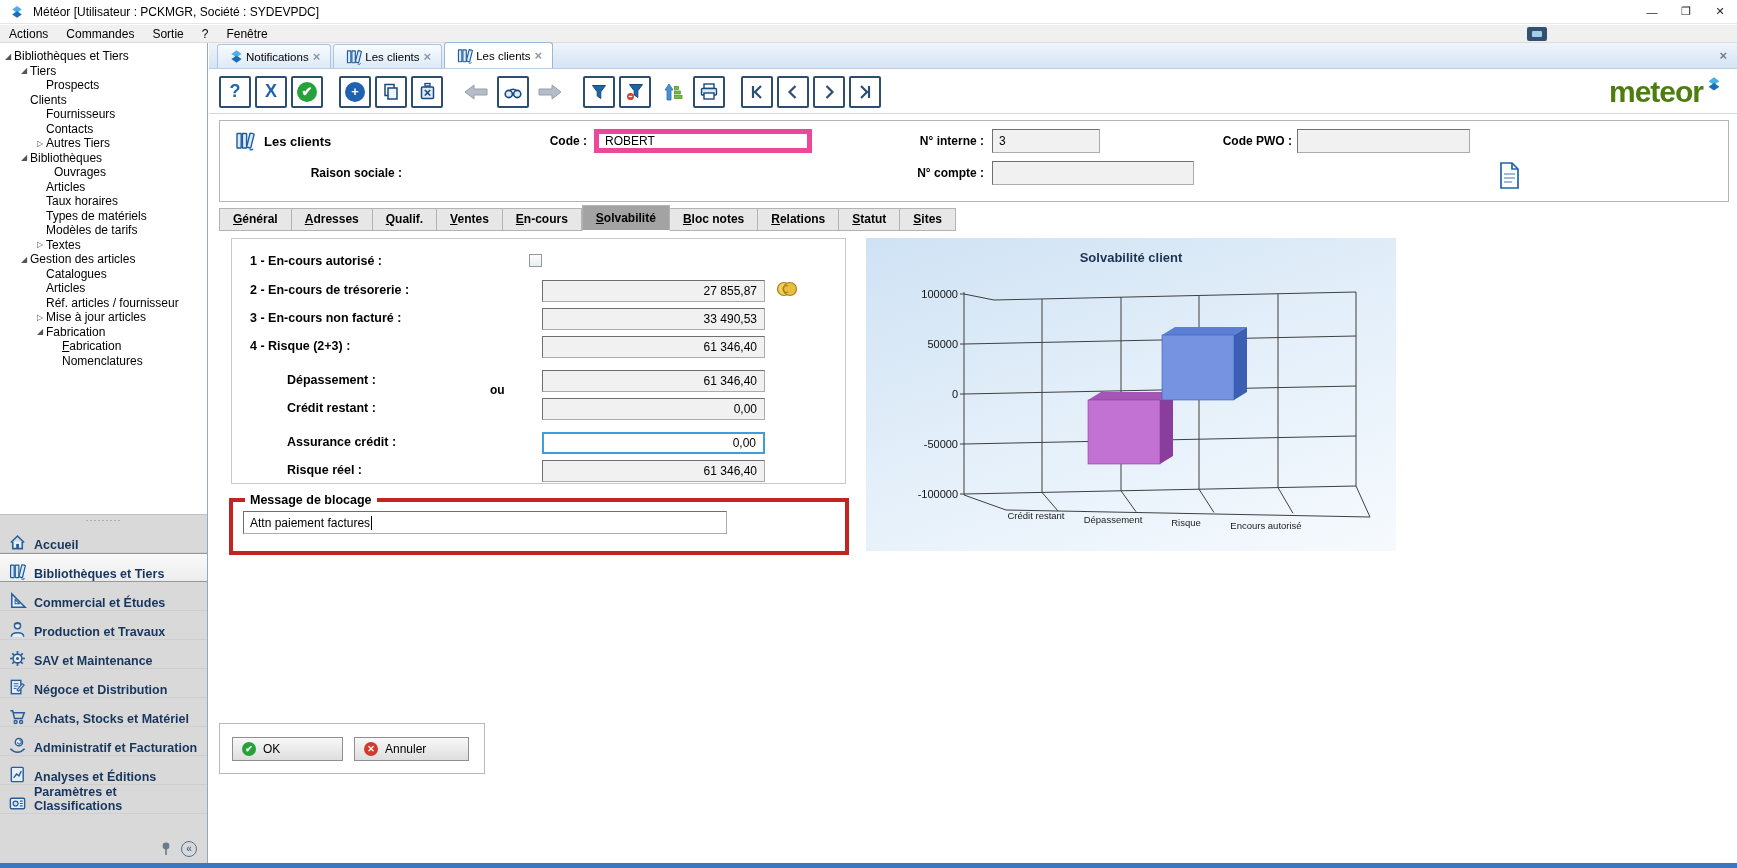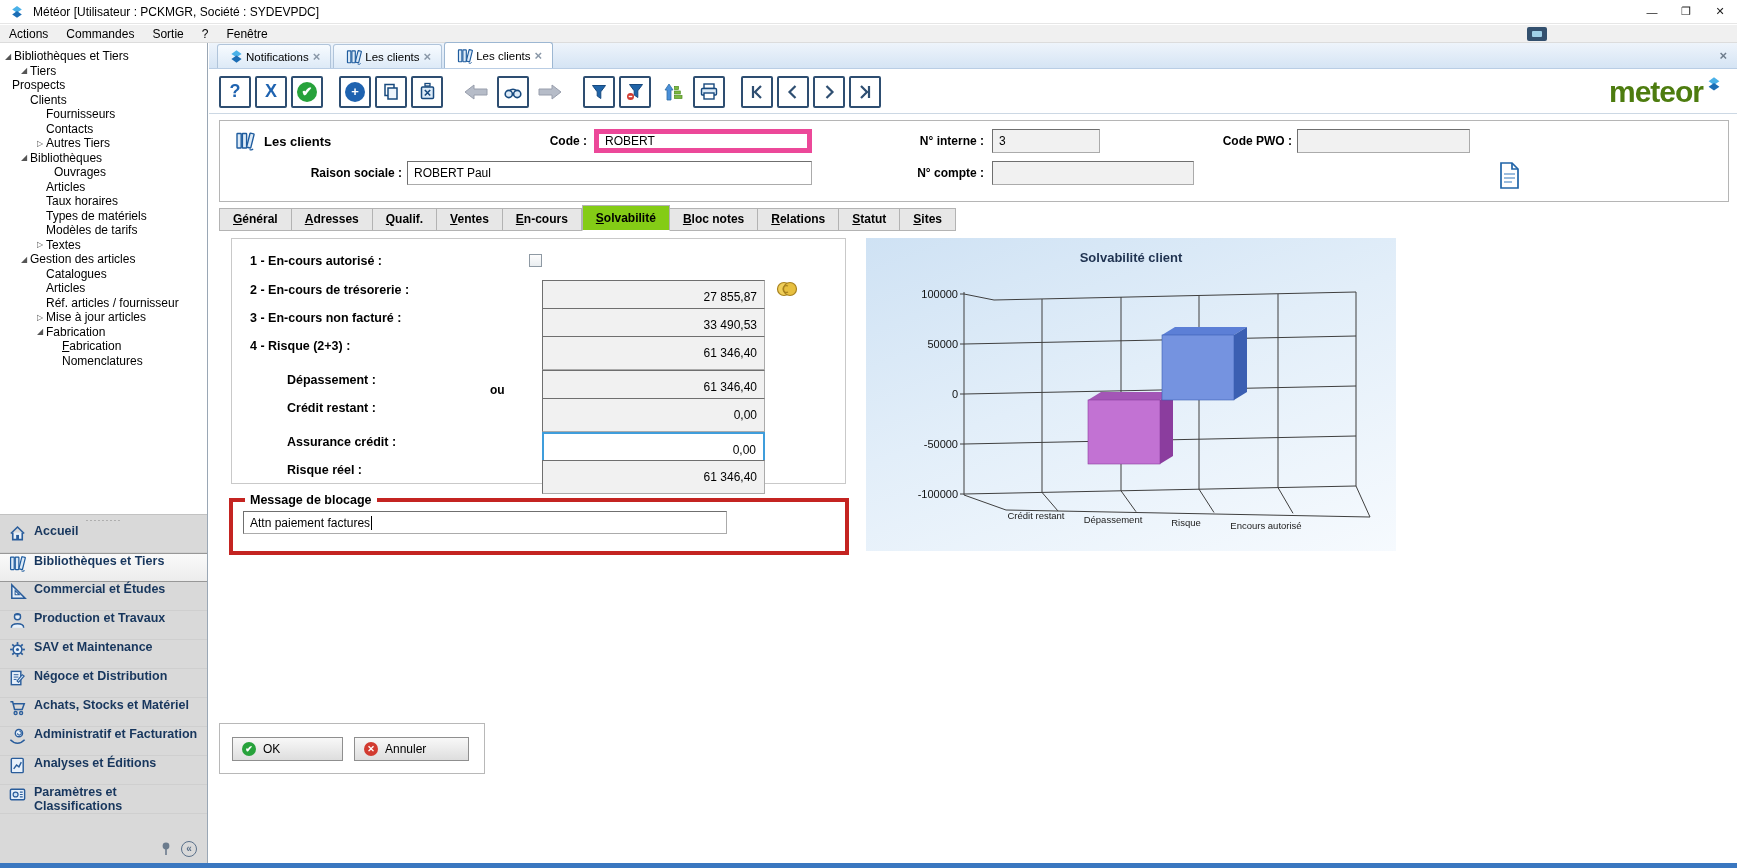--- a/index.html
+++ b/index.html
@@ -19,21 +19,21 @@
   .bottom-strip{position:absolute;left:0;right:0;bottom:0;height:5px;background:#3a77c0}
 
   
   .sidebar{position:absolute;top:43px;left:0;width:208px;bottom:5px;background:#d9d9d9;border-right:1px solid #9aa7b5}
   .tree{position:absolute;top:0;left:0;right:0;height:472px;background:#fff;border-bottom:1px solid #c2c2c2;padding-top:6px;overflow:hidden}
   .trow{display:flex;align-items:center;height:14.5px;white-space:nowrap;cursor:default}
   .twisty{width:12px;font-size:8px;color:#555;text-align:center;flex:0 0 12px}
   .tlabel{font-size:12px}
   .splitter{position:absolute;top:472px;left:0;right:0;height:9px;background:#d9d9d9;display:flex;align-items:center;justify-content:center;color:#7d7d7d;font-size:9px;letter-spacing:1px}
   .navlist{position:absolute;top:481px;left:0;right:0}
-  .navitem{height:29px;display:flex;align-items:flex-start;gap:7px;padding-left:8px;border-bottom:1px solid #cfcfcf;font-weight:bold;color:#17365d;font-size:12.5px;cursor:default}
+  .navitem{height:29px;display:flex;align-items:flex-end;gap:7px;padding-left:8px;border-bottom:1px solid #cfcfcf;font-weight:bold;color:#17365d;font-size:12.5px;cursor:default}
   .navitem.selected{background:linear-gradient(#fafafa,#ececec);border-top:1px solid #979797;border-bottom:1px solid #979797}
   .navicon{width:19px;height:19px;flex:0 0 19px}
   .sidebar-foot{position:absolute;bottom:0;left:0;right:0;height:28px;display:flex;align-items:center;justify-content:flex-end;gap:8px;padding-right:10px}
   .collapse-btn{width:16px;height:16px;border:1.5px solid #5a708a;border-radius:50%;color:#5a708a;font-size:10px;line-height:13px;text-align:center;font-weight:bold}
 
   
   .main{position:absolute;top:43px;left:209px;right:0;bottom:5px;background:#fff}
   .tabbar{position:absolute;top:0;left:0;right:0;height:26px;background:linear-gradient(#eef4fb,#d5e4f4);border-bottom:1px solid #b9cde4;display:flex;align-items:flex-end;padding-left:8px}
   .tab{display:flex;align-items:center;gap:1px;padding:0 10px;height:24px;border:1px solid #b0c4da;border-bottom:none;border-radius:3px 3px 0 0;background:linear-gradient(#f7fbff,#ddeaf7);font-size:11.5px;margin-right:2px}
   .tab.active{background:#fff;height:26px;border-color:#9db7d2}
@@ -59,26 +59,26 @@
   .hp-title .books{width:22px;height:22px}
   .flabel{position:absolute;font-weight:bold;text-align:right}
   input.fld{position:absolute;height:24px;border:1px solid;border-color:#6f6f6f #ababab #ababab #6f6f6f;font-family:"Liberation Sans",sans-serif;font-size:12px;padding:0 6px;background:#fff}
   input.fld.gray{background:#f1f1f1}
   input.fld.blueb{border:5px solid #ec4899}
   .doc-ico{position:absolute;left:1278px;top:40px;width:24px;height:29px}
 
   .subtabs{position:absolute;left:10px;top:165px;display:flex}
   .stab{padding:3px 13px 4px;background:#e7e7e7;border:1px solid #b3b3b3;border-left-width:0;font-weight:bold;font-size:12px;cursor:default}
   .stab:first-child{border-left-width:1px}
-  .stab.active{background:#84cc16;border-bottom-color:#fff;padding-top:5px;margin-top:-3px;border-left-width:1px}
+  .stab.active{background:#a3a3a3;border-bottom-color:#fff;padding-top:5px;margin-top:-3px;border-left-width:1px}
 
   .groupbox{position:absolute;left:22px;top:195px;width:615px;height:246px;border:1px solid #c9c9c9}
   .glabel{position:absolute;left:18px;font-weight:bold;font-size:12.5px}
   .glabel.indent{left:55px}
-  .gval{position:absolute;left:310px;width:223px;height:22px;border:1px solid;border-color:#6f6f6f #ababab #ababab #6f6f6f;background:#f1f1f1;text-align:right;padding:16px 7px;font-family:"Liberation Sans",sans-serif;font-size:12px}
+  .gval{position:absolute;left:310px;width:223px;height:22px;border:1px solid;border-color:#6f6f6f #ababab #ababab #6f6f6f;background:#f1f1f1;text-align:right;padding:4px 7px;font-family:"Liberation Sans",sans-serif;font-size:12px}
   .gval.focus{background:#fff;border:2px solid #3f9ddb}
   .cbx{position:absolute;left:297px;width:13px;height:13px;border:1px solid #8e99a3;background:linear-gradient(#fdfdfd,#e9edf0)}
   .or{position:absolute;left:258px;top:144px;font-weight:bold}
   .coins{position:absolute;left:543px;top:40px;width:24px;height:20px}
 
   fieldset.blocking{position:absolute;left:20px;top:450px;width:620px;height:62px;border:4px solid #c42421;background:#fff}
   fieldset.blocking legend{font-weight:bold;font-size:12.5px;margin-left:12px;padding:0 5px}
   .textbox{position:absolute;left:10px;top:4px;width:484px;height:23px;border:1px solid;border-color:#6f6f6f #ababab #ababab #6f6f6f;background:#fff;display:flex;align-items:center;padding:0 6px;font-size:12px}
   .caret{display:inline-block;width:1px;height:14px;background:#000;margin-left:1px}
 
@@ -141,21 +141,21 @@
 <div class="sidebar">
   <div class="tree">
     <div class="trow" style="padding-left:2px">
         <span class="twisty">◢</span>
         <span class="tlabel">Bibliothèques et Tiers</span>
       </div>
     <div class="trow" style="padding-left:18px">
         <span class="twisty">◢</span>
         <span class="tlabel">Tiers</span>
       </div>
-    <div class="trow" style="">
+    <div class="trow" style="padding-left:34px">
         <span class="twisty"></span>
         <span class="tlabel">Prospects</span>
       </div>
     <div class="trow" style="padding-left:18px">
         <span class="twisty"></span>
         <span class="tlabel">Clients</span>
       </div>
     <div class="trow" style="padding-left:34px">
         <span class="twisty"></span>
         <span class="tlabel">Fournisseurs</span>
@@ -461,21 +461,20 @@
   <div class="header-panel">
     <div class="hp-title">
       <svg class="books">
           <use href="#books"></use>
         </svg>
       <span>Les clients</span>
     </div>
     <span class="flabel" style="left:287px;top:13px;width:80px">Code :</span>
     <input class="fld blueb" style="left: 374px; top: 8px; width: 218px;" value="ROBERT">
     <span class="flabel" style="left:62px;top:45px;width:120px">Raison sociale :</span>
-    <input class="fld" style="left: 187px; top: 40px; width: 405px;" value="ROBERT Paul">
     <span class="flabel" style="left:644px;top:13px;width:120px">N° interne :</span>
     <input class="fld gray" style="left: 772px; top: 8px; width: 108px;" value="3">
     <span class="flabel" style="left:644px;top:45px;width:120px">N° compte :</span>
     <input class="fld gray" style="left: 772px; top: 40px; width: 202px;" value="">
     <span class="flabel" style="left:972px;top:13px;width:100px">Code PWO :</span>
     <input class="fld gray" style="left: 1077px; top: 8px; width: 173px;" value="">
     <svg class="doc-ico" viewBox="0 0 24 29">
         <path d="M3 2 H14 L20 8 V27 H3 Z" fill="#fff" stroke="#2064a8" stroke-width="1.7"></path>
         <path d="M14 2 V8 H20" fill="none" stroke="#2064a8" stroke-width="1.7"></path>
         <path d="M6 13 h11 M6 17 h11 M6 21 h8" stroke="#7aa7d4" stroke-width="1.4"></path>

